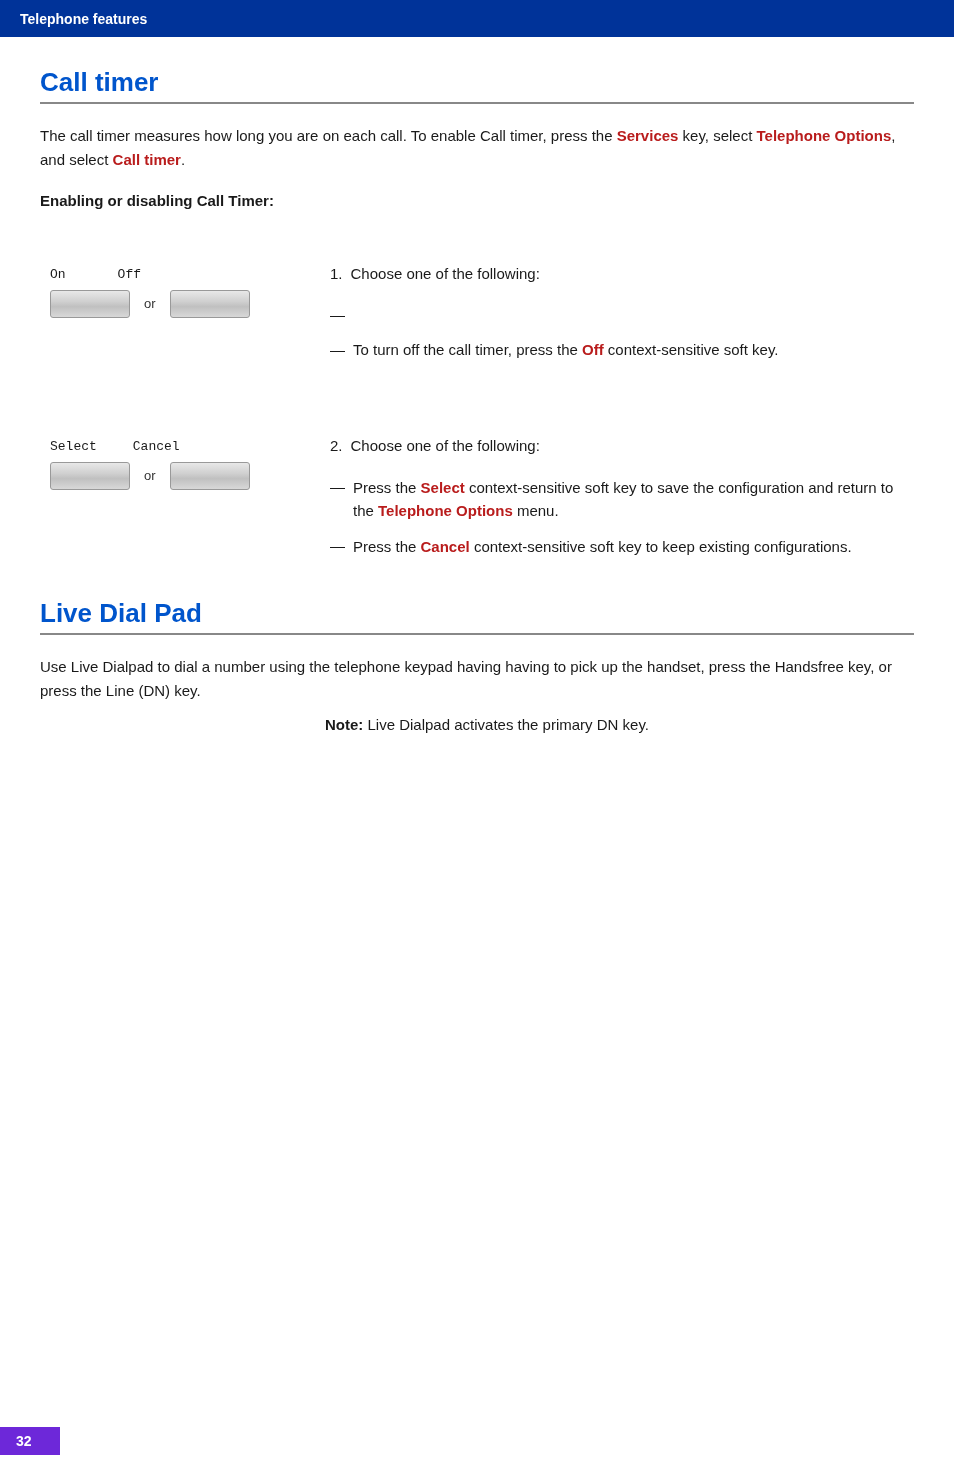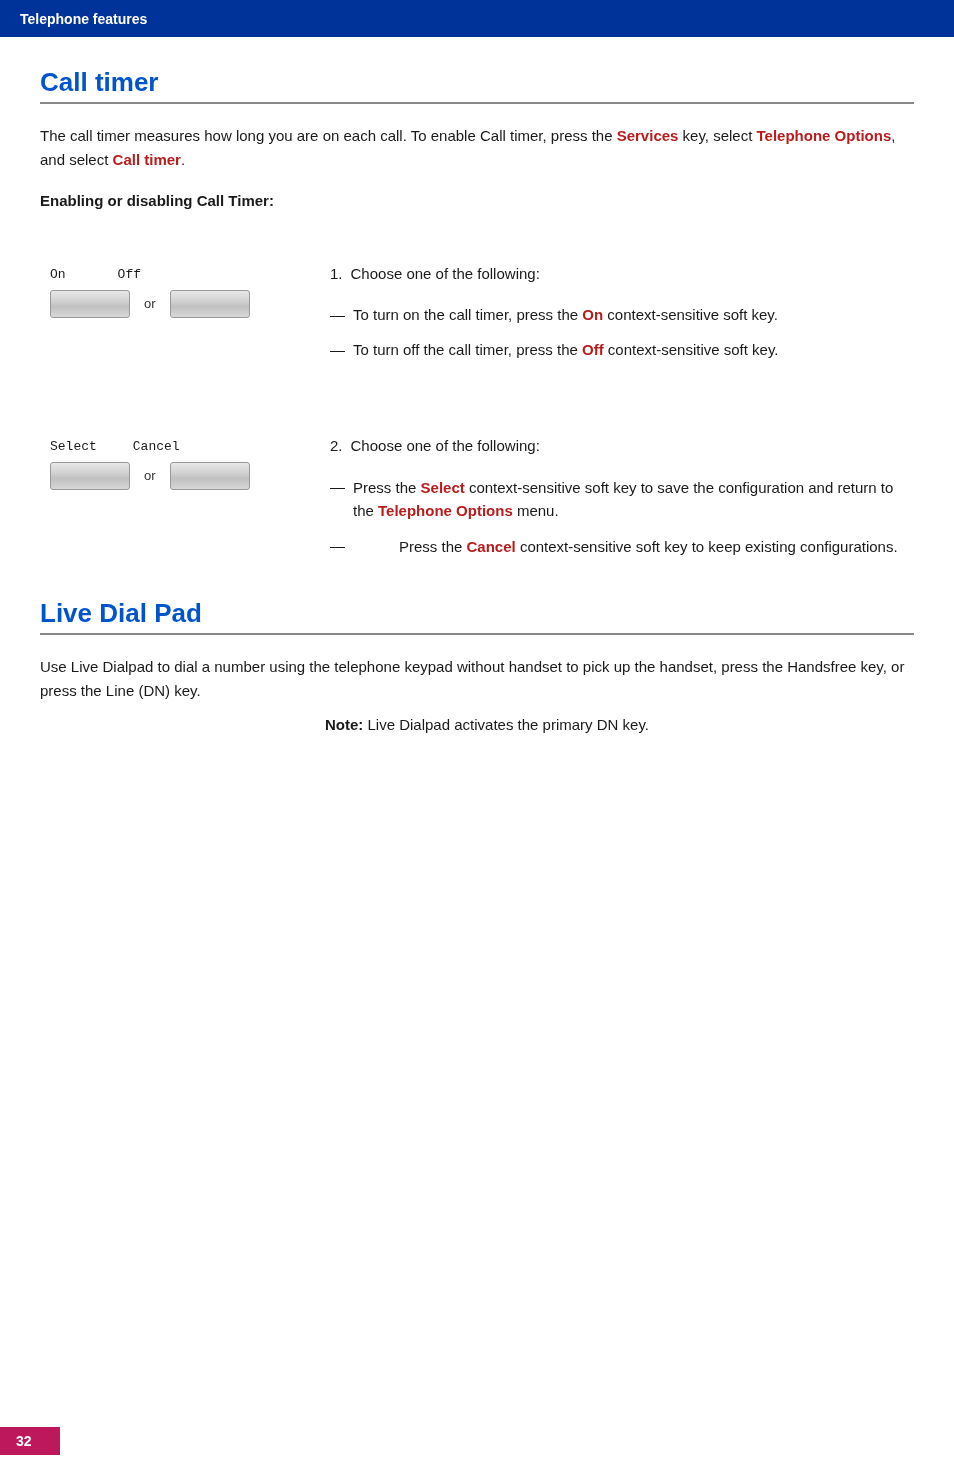--- a/index.html
+++ b/index.html
@@ -116,21 +116,21 @@
 
     .note-bold {
       font-weight: bold;
     }
 
     
     .page-footer {
       position: absolute;
       bottom: 20px;
       left: 0;
-      background: #be185d;
+      background: #6d28d9;
       color: #fff;
       font-weight: bold;
       font-size: 14px;
       padding: 6px 16px;
       min-width: 60px;
     }
 
     .steps-area {
       margin-left: 10px;
     }
@@ -197,23 +197,20 @@
             </div>
           </div>
         </div>
         <div class="right-instructions">
           <div class="step-header-line">
             <span class="num-circle">1.</span>
             <span class="choose-text">Choose one of the following:</span>
           </div>
           <div class="bullet-item">
             <span class="bullet-dash">—</span>
-            <span>
-              <span>To turn on the call timer, press the </span><span class="bold-blue">On</span><span> context-sensitive soft key.</span>
-            </span>
           </div>
           <div class="bullet-item">
             <span class="bullet-dash">—</span>
             <span>
               <span>To turn off the call timer, press the </span><span class="bold-blue">Off</span><span> context-sensitive soft key.</span>
             </span>
           </div>
         </div>
       </div>
 
@@ -238,36 +235,36 @@
             <span class="choose-text">Choose one of the following:</span>
           </div>
           <div class="bullet-item">
             <span class="bullet-dash">—</span>
             <span style="line-height:1.55;">
               <span>Press the </span><span class="bold-blue">Select</span><span> context-sensitive soft key to save the configuration and return to the </span><span class="bold-blue">Telephone Options</span><span> menu.</span>
             </span>
           </div>
           <div class="bullet-item">
             <span class="bullet-dash">—</span>
-            <span style="line-height:1.55;margin-left:46px;">
+            <span style="line-height:1.55;">
               <span>Press the </span><span class="bold-blue">Cancel</span><span> context-sensitive soft key to keep existing configurations.</span>
             </span>
           </div>
         </div>
       </div>
 
     </div>
 
   </div>
 
   <div class="live-dial-section">
     <div class="section-title">Live Dial Pad</div>
     <hr class="section-divider">
 
-    <p class="live-dial-intro">Use Live Dialpad to dial a number using the telephone keypad without handset to pick up the handset, press the Handsfree key, or press the Line (DN) key.</p>
+    <p class="live-dial-intro">Use Live Dialpad to dial a number using the telephone keypad having having to pick up the handset, press the Handsfree key, or press the Line (DN) key.</p>
 
     <p class="note-text">
       <span class="note-bold">Note:</span><span> Live Dialpad activates the primary DN key.</span>
     </p>
   </div>
 
 </div>
 
 <div class="page-footer">
   <span>32</span>

